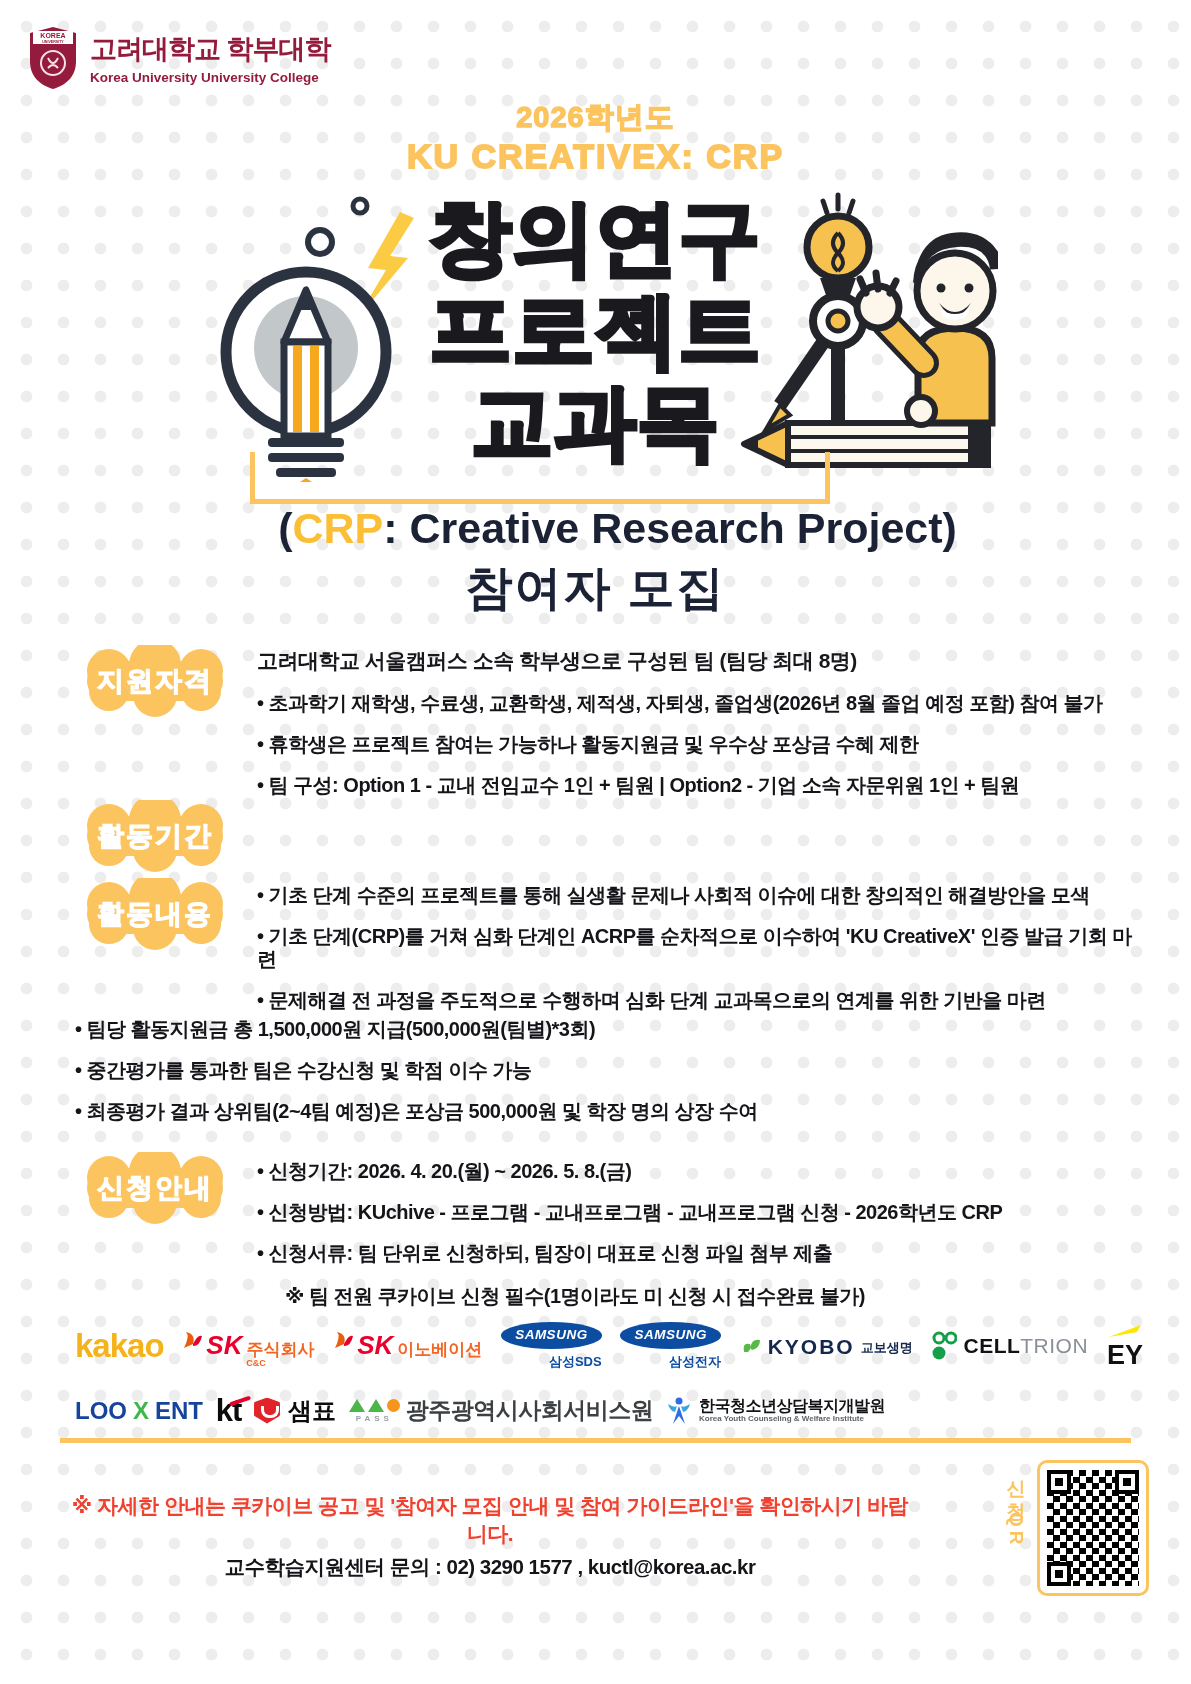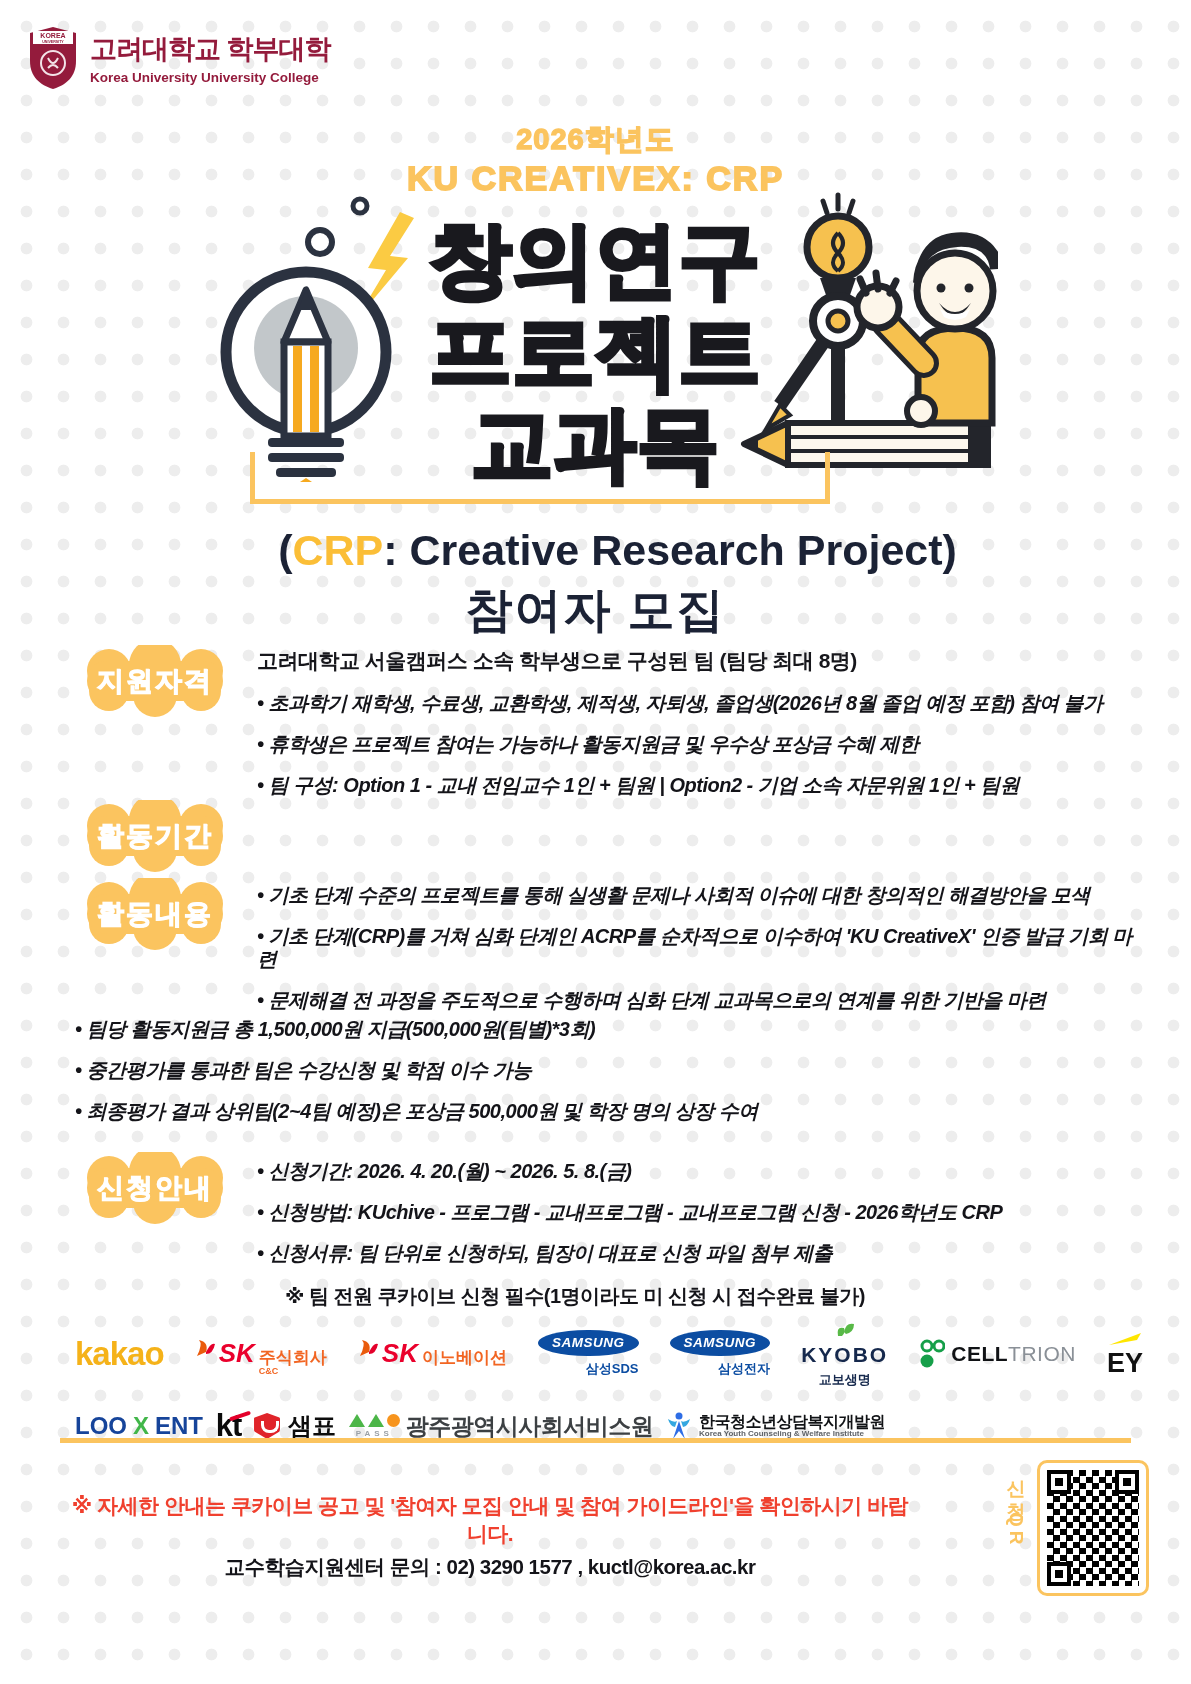--- a/index.html
+++ b/index.html
@@ -14,21 +14,21 @@
     background-image:radial-gradient(circle, #ededed 5.5px, rgba(0,0,0,0) 6.2px);
     background-size:37px 37px; background-position:8px 8px;
   }
 
   
   .uni-logo { position:absolute; top:26px; left:28px; display:flex; align-items:center; gap:12px; }
   .org-ko { color:#941b3c; font-size:27px; font-weight:900; letter-spacing:-1px; }
   .org-en { color:#941b3c; font-size:13.5px; font-weight:700; margin-top:3px; }
 
   
-  .center-line { position:absolute; left:0; right:0; text-align:center;margin-top:22px; }
+  .center-line { position:absolute; left:0; right:0; text-align:center; }
   .year-line   { top:98px;  color:#fbc45f; font-size:29px; font-weight:900; letter-spacing:1px; -webkit-text-stroke:1.4px #fbc45f; }
   .program-line{ top:137px; color:#fbc45f; font-size:34px; font-weight:900; letter-spacing:2px; -webkit-text-stroke:1.8px #fbc45f; }
   .big-title { top:192px; line-height:92px; color:#19191e; font-size:82px; font-weight:900;
                letter-spacing:1px; -webkit-text-stroke:4.5px #19191e; }
   .illu { position:absolute; }
   .illu-left  { left:210px; top:190px; }
   .illu-right { left:728px; top:183px; }
   .bracket { position:absolute; left:250px; top:452px; width:580px; height:52px;
              border-left:5px solid #fbc45f; border-right:5px solid #fbc45f; border-bottom:5px solid #fbc45f; }
   .subtitle { top:504px; font-size:43px; font-weight:600; color:#1b2235; letter-spacing:0px;padding-left:44px; }
@@ -37,41 +37,41 @@
 
   
   .section { position:absolute; left:75px; right:48px; display:flex; gap:22px; }
   .section.v-center { align-items:center; }
   .badge { position:relative; flex:0 0 160px; width:160px; height:72px; }
   .badge svg { position:absolute; inset:0; }
   .badge .badge-label { position:absolute; inset:0; display:flex; align-items:center; justify-content:center;
                         color:#fff; font-size:27px; font-weight:900; letter-spacing:2px; -webkit-text-stroke:1.2px #fff; }
   .content { flex:1; min-width:0; }
   .heading { font-size:21px; font-weight:900; letter-spacing:-0.5px; margin-bottom:19px; line-height:1.15; }
-  .bullet { font-size:20px; font-weight:700; letter-spacing:-0.5px; line-height:1.15; margin-bottom:18px; color:#141419;font-style:italic; }
+  .bullet { font-size:20px; font-weight:700; letter-spacing:-0.5px; line-height:1.15; margin-bottom:18px; color:#141419; }
   .bullet:last-child { margin-bottom:0; }
   .bullet::before { content:"\2022\00a0"; font-weight:900; }
   .bullet .b { font-weight:900; }
   .note { font-size:20px; font-weight:700; letter-spacing:-0.5px; padding-left:28px; color:#141419; }
 
   
   .partners-rows { display:flex; flex-direction:column; gap:22px; padding-top:4px; }
   .p-row { display:flex; align-items:center; justify-content:space-between; }
   .p-row-2 { width:810px; }
   .logo { display:flex; align-items:center; gap:6px; white-space:nowrap; }
   .kakao { color:#f5b219; font-size:33px; font-weight:700; letter-spacing:-1px; }
   .sk-wrap { position:relative; display:flex; align-items:flex-start; gap:4px; }
   .sk-mark { color:#ea002c; font-size:26px; font-weight:900; font-style:italic; line-height:1; }
   .sk-text { color:#f26522; font-size:17px; font-weight:800; margin-top:6px; }
   .sk-sub  { position:absolute; left:64px; top:26px; color:#f26522; font-size:9px; font-weight:700; }
   .samsung { display:flex; flex-direction:column; align-items:flex-end; }
   .samsung-oval { background:#0c4da2; color:#fff; font-style:italic; font-weight:900; font-size:13.5px;
                   letter-spacing:0.5px; border-radius:50%; padding:6px 14px 7px; line-height:1; }
   .samsung-sub { color:#0c4da2; font-size:13px; font-weight:700; margin-top:-2px; }
-  .kyobo { display:flex; flex-direction:column; align-items:center; line-height:1; }
+  .kyobo { display:flex; flex-direction:row; align-items:center; line-height:1; }
   .kyobo-word { color:#15284c; font-size:21px; font-weight:900; letter-spacing:2px; }
   .kyobo-sub  { color:#15284c; font-size:13px; font-weight:800; margin-top:2px; }
   .cell-cell { color:#101215; font-size:21px; font-weight:900; letter-spacing:0.5px; }
   .cell-trion{ color:#8a9097; font-size:21px; font-weight:400; letter-spacing:0.5px; }
   .ey { display:flex; flex-direction:column; align-items:flex-start; }
   .ey-word { color:#111; font-size:27px; font-weight:900; letter-spacing:0px; line-height:0.9; }
   .looxent { color:#16449a; font-size:24px; font-weight:900; letter-spacing:0px; }
   .looxent .x { color:#41b649; }
   .kt { position:relative; color:#0b0b0b; font-size:31px; font-weight:900; letter-spacing:-1px; }
   .kt .slash { position:absolute; left:13px; top:6px; width:22px; height:4px; background:#e4002b; transform:rotate(-18deg); border-radius:2px; }

